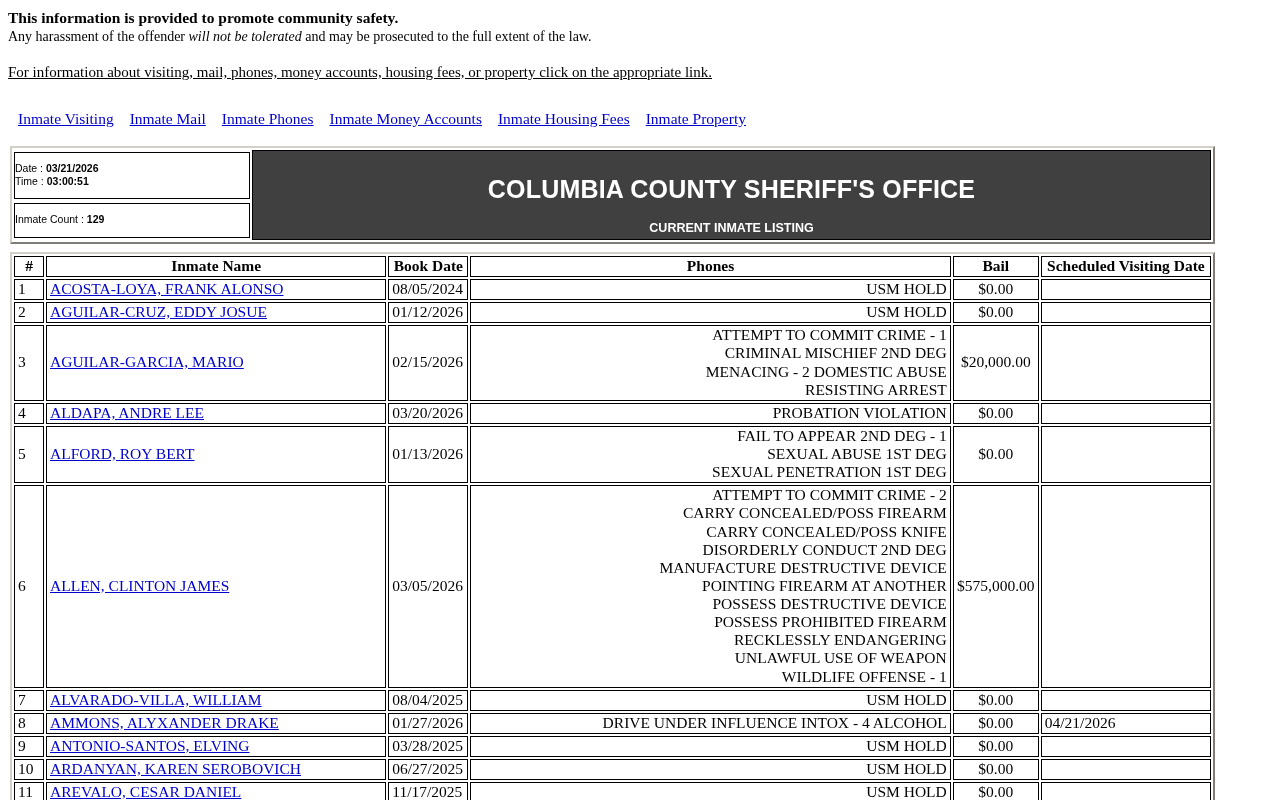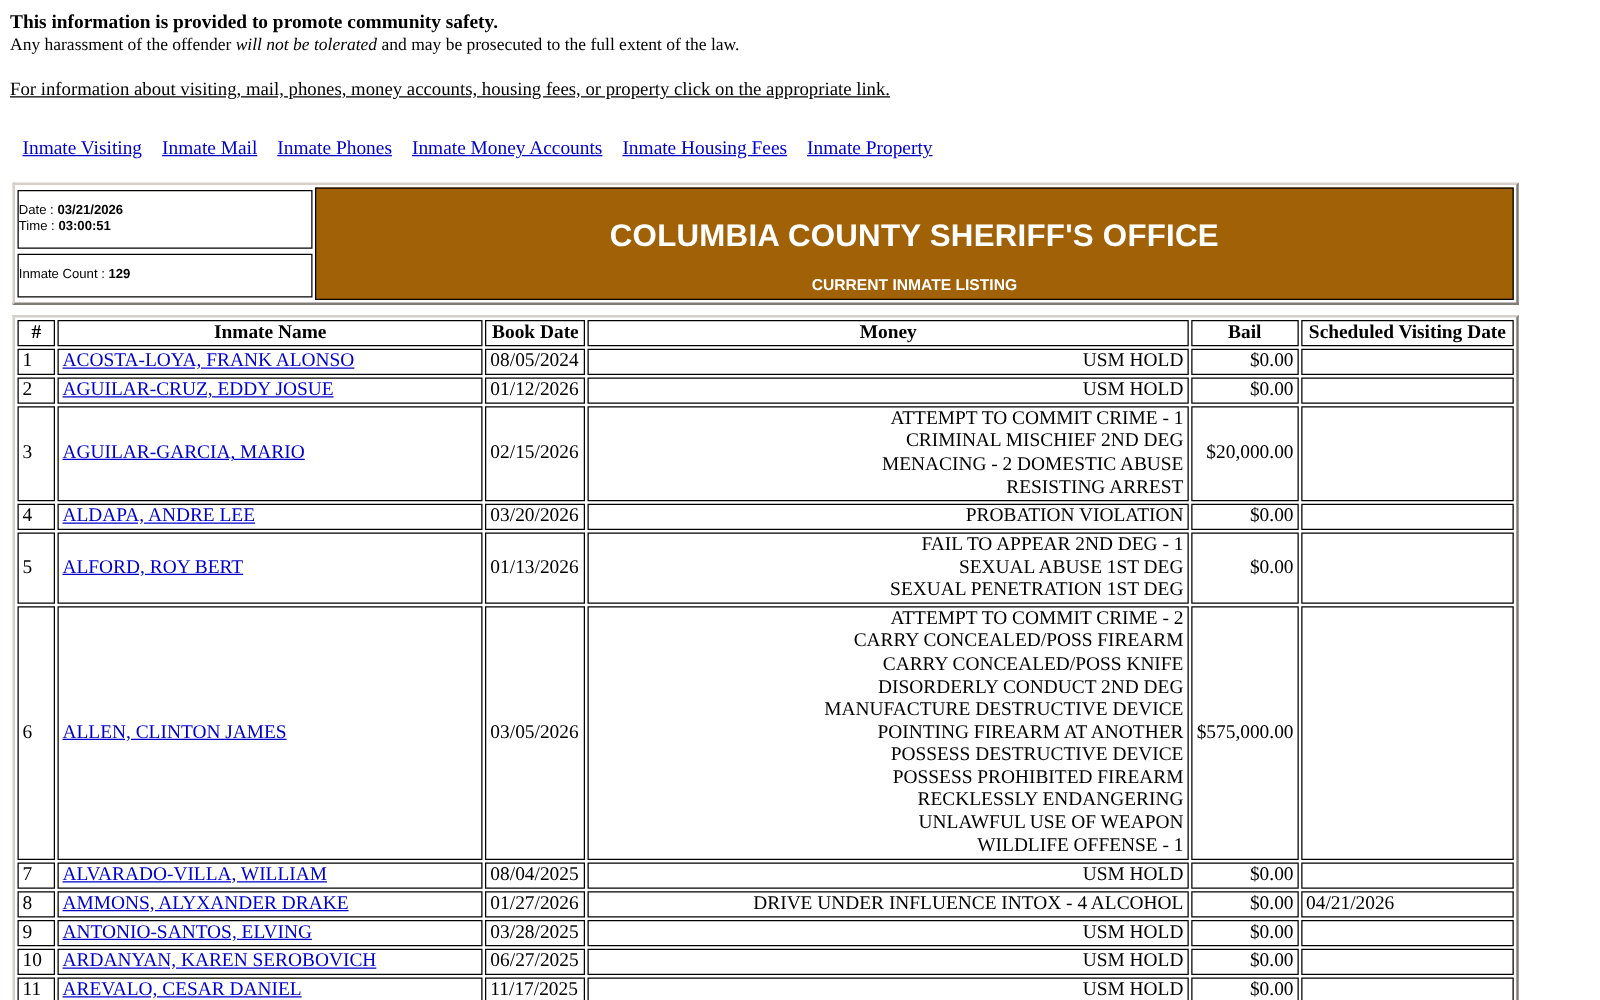--- a/index.html
+++ b/index.html
@@ -65,21 +65,21 @@
     font-family: "Liberation Sans", "DejaVu Sans", sans-serif;
     font-size: 10.5px;
     vertical-align: middle;
     line-height: 1.32;
     white-space: nowrap;
   }
   .stack-cell.second { height: 35px; margin-top: 4px; }
   .stack-cell b { font-weight: bold; }
   .bn-right {
     border: 1px solid #000000;
-    background: #a16207;
+    background: #404040;
     height: 90px;
     box-sizing: border-box;
     text-align: center;
     color: #ffffff;
     font-family: "Liberation Sans", "DejaVu Sans", sans-serif;
   }
   .bn-title {
     font-size: 25px;
     font-weight: bold;
     letter-spacing: 0.2px;
@@ -122,21 +122,21 @@
   table.grid td { height: 21px; }
   col.c-num   { width: 30px; }
   col.c-name  { width: 340px; }
   col.c-book  { width: 80px; }
   col.c-chg   { width: 480px; }
   col.c-bail  { width: 86px; }
   col.c-rel   { width: 170px; }
 
   td.num  { text-align: left; }
   td.book { text-align: left; white-space: nowrap; }
-  td.bail { text-align: right; white-space: nowrap; }
+  td.bail { text-align: center; white-space: nowrap; }
   td.rel  { text-align: left; white-space: nowrap; }
   td.chg  { text-align: right; vertical-align: middle; }
   td.chg .cl { display: block; }
   td.name a {
     color: #0000cc;
     text-decoration: underline;
   }
 </style>
 </head>
 <body>
@@ -194,21 +194,21 @@
           <col class="c-book">
         <col class="c-chg">
           <col class="c-bail">
           <col class="c-rel">
       </colgroup>
       <thead>
         <tr>
           <th>#</th>
           <th>Inmate Name</th>
           <th>Book Date</th>
-          <th>Money</th>
+          <th>Phones</th>
           <th>Bail</th>
           <th>Scheduled Visiting Date</th>
         </tr>
       </thead>
       <tbody id="grid-body">
           <tr>
             <td class="num">1</td>
             <td class="name"><a href="#">ACOSTA-LOYA, FRANK ALONSO</a></td>
             <td class="book">08/05/2024</td>
             <td class="chg">

